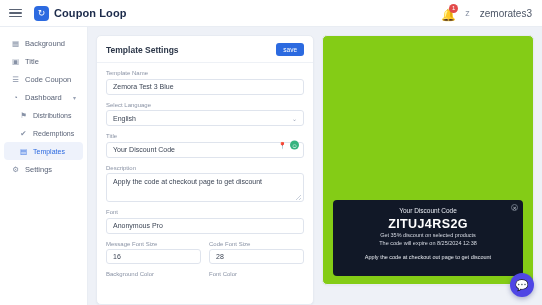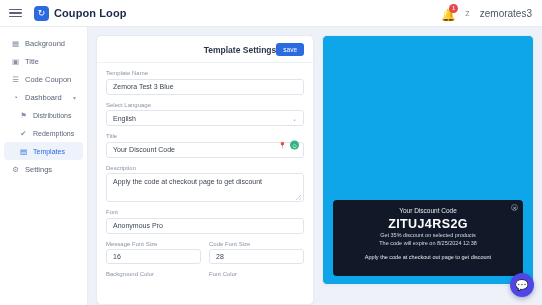--- a/index.html
+++ b/index.html
@@ -60,21 +60,21 @@
 
   .panel {
     background: #ffffff; border-radius: 5px; border: 1px solid #e7ebf2;
     box-shadow: 0 1px 2px rgba(25,40,70,.04);
   }
   .left-panel {
     position: absolute; top: 8px; left: 8px; width: 218px; bottom: 0;
     overflow: hidden;
   }
   .panel-head {
-    display: flex; align-items: center; justify-content: flex-end;
+    display: flex; align-items: center; justify-content: space-between;
     padding: 7px 9px 6px 9px; border-bottom: 1px solid #eef1f6;
   }
   .panel-title { font-size: 8.5px; font-weight: bold; color: #2b3648; }
   .save-btn {
     background: #2c6ae0; color: #fff; font-size: 6.5px; border: none;
     border-radius: 3px; padding: 3px 7px; cursor: pointer;
   }
   .form { padding: 7px 9px 10px 9px; }
   .field { margin-bottom: 7px; }
   .field-label { font-size: 6px; color: #8a93a5; margin-bottom: 2.5px; display: block; }
@@ -106,21 +106,21 @@
       linear-gradient(135deg, transparent 45%, #c8cfdb 45%, #c8cfdb 58%, transparent 58%),
       linear-gradient(135deg, transparent 70%, #c8cfdb 70%, #c8cfdb 83%, transparent 83%);
   }
   .row2 { display: flex; gap: 8px; }
   .row2 > .field { flex: 1; margin-bottom: 7px; }
   .sm-input { height: 15px; }
 
   
   .right-panel {
     position: absolute; top: 8px; left: 234px; right: 8px; bottom: 20px;
-    background: #0ea5e9; border-radius: 5px; border: 1px solid #e7ebf2;
+    background: #84cc16; border-radius: 5px; border: 1px solid #e7ebf2;
     box-shadow: 0 1px 2px rgba(25,40,70,.04);
   }
   .coupon-card {
     position: absolute; left: 10px; right: 10px; bottom: 8px; height: 76px;
     background: #111827; border-radius: 4px; color: #fff; overflow: hidden;
     padding: 7px 8px;
   }
   .coupon-close {
     position: absolute; right: 5px; top: 4px; width: 7px; height: 7px;
     border-radius: 50%; border: 1px solid #6b7280; color: #c9ced9;

